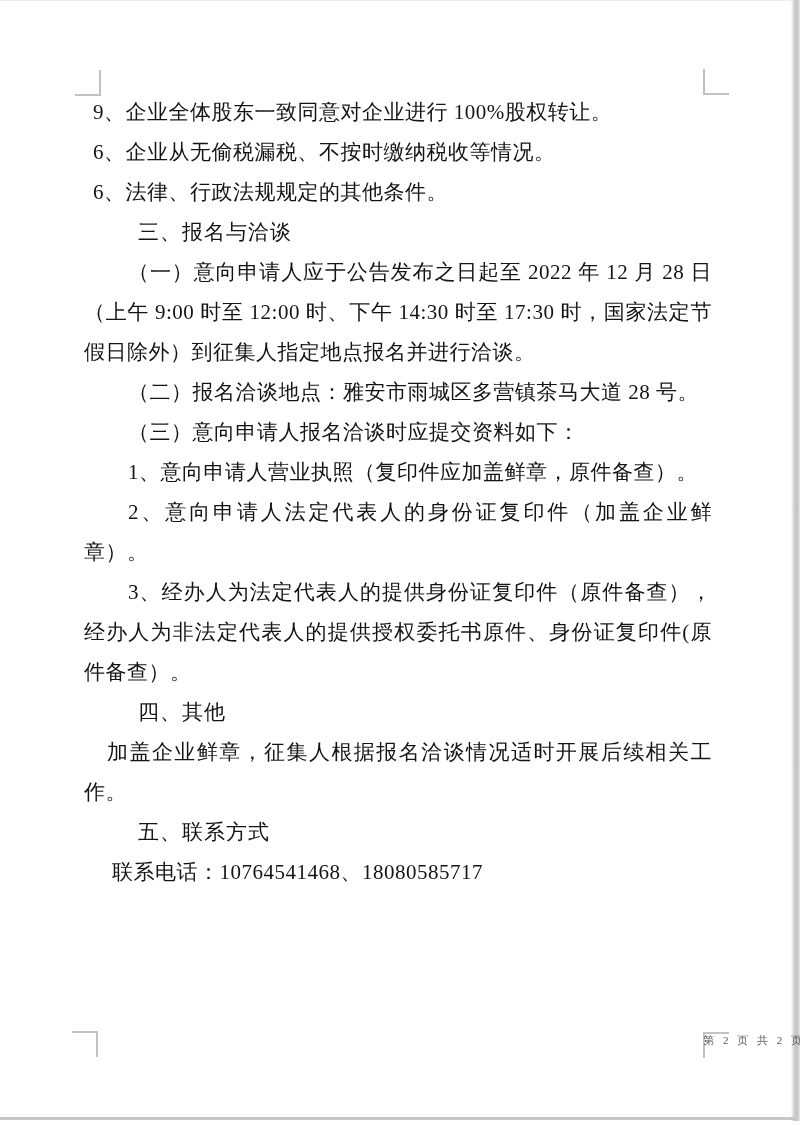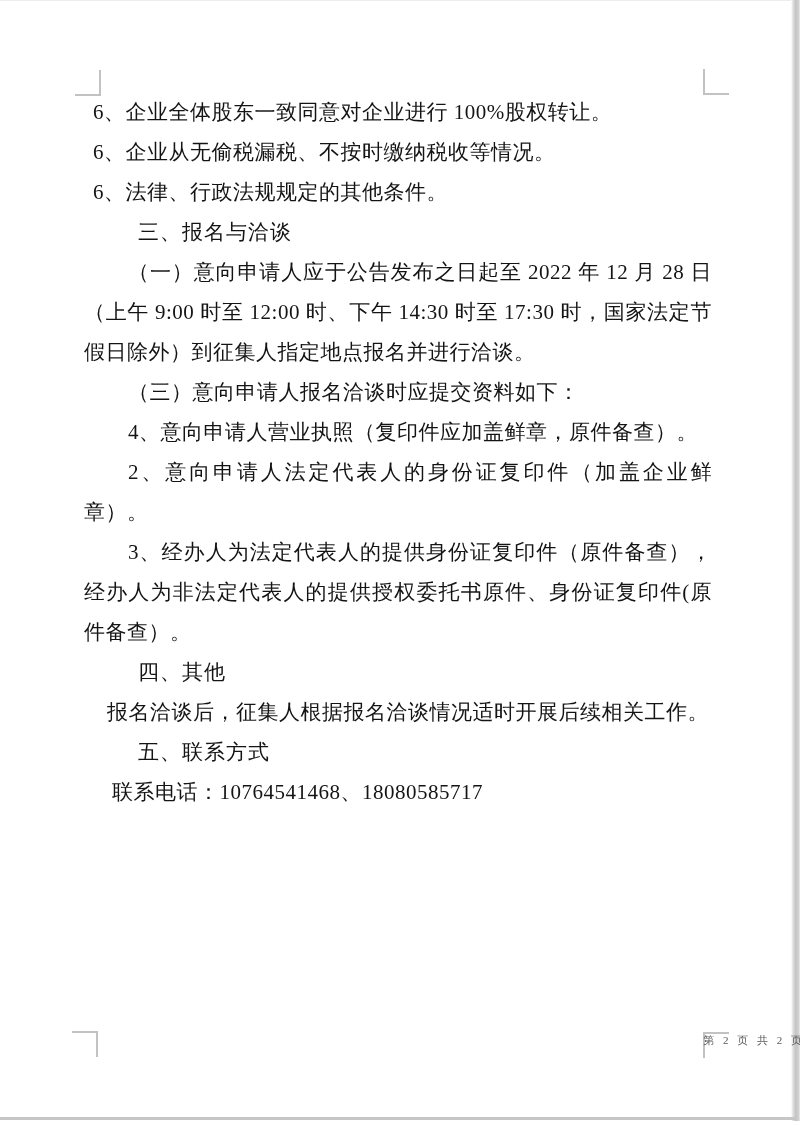--- a/index.html
+++ b/index.html
@@ -76,30 +76,31 @@
   <div class="edge-top"></div>
   <div class="edge-right"></div>
   <div class="edge-bottom"></div>
 
   <div class="crop tl"></div>
   <div class="crop tr"></div>
   <div class="crop bl"></div>
   <div class="crop br"></div>
 
   <div class="content">
-    <p class="li-item">6、企业全体股东一致同意对企业进行 100%股权转让。</p>
+    <p class="li-item">9、企业全体股东一致同意对企业进行 100%股权转让。</p>
     <p class="li-item">6、企业从无偷税漏税、不按时缴纳税收等情况。</p>
     <p class="li-item">6、法律、行政法规规定的其他条件。</p>
     <p class="heading">三、报名与洽谈</p>
     <p class="body-ind">（一）意向申请人应于公告发布之日起至 2022 年 12 月 28 日（上午 9:00 时至 12:00 时、下午 14:30 时至 17:30 时，国家法定节假日除外）到征集人指定地点报名并进行洽谈。</p>
+    <p class="body-ind">（二）报名洽谈地点：雅安市雨城区多营镇茶马大道 28 号。</p>
     <p class="body-ind">（三）意向申请人报名洽谈时应提交资料如下：</p>
-    <p class="body-ind">4、意向申请人营业执照（复印件应加盖鲜章，原件备查）。</p>
+    <p class="body-ind">1、意向申请人营业执照（复印件应加盖鲜章，原件备查）。</p>
     <p class="body-ind">2、意向申请人法定代表人的身份证复印件（加盖企业鲜章）。</p>
     <p class="body-ind">3、经办人为法定代表人的提供身份证复印件（原件备查），经办人为非法定代表人的提供授权委托书原件、身份证复印件(原件备查）。</p>
     <p class="heading">四、其他</p>
-    <p class="body-rep">报名洽谈后，征集人根据报名洽谈情况适时开展后续相关工作。</p>
+    <p class="body-rep">加盖企业鲜章，征集人根据报名洽谈情况适时开展后续相关工作。</p>
     <p class="heading">五、联系方式</p>
     <p class="contact">联系电话：10764541468、18080585717</p>
   </div>
 
   <div class="footer">第 2 页 共 2 页</div>
 
 </div>
 
 </body></html>

